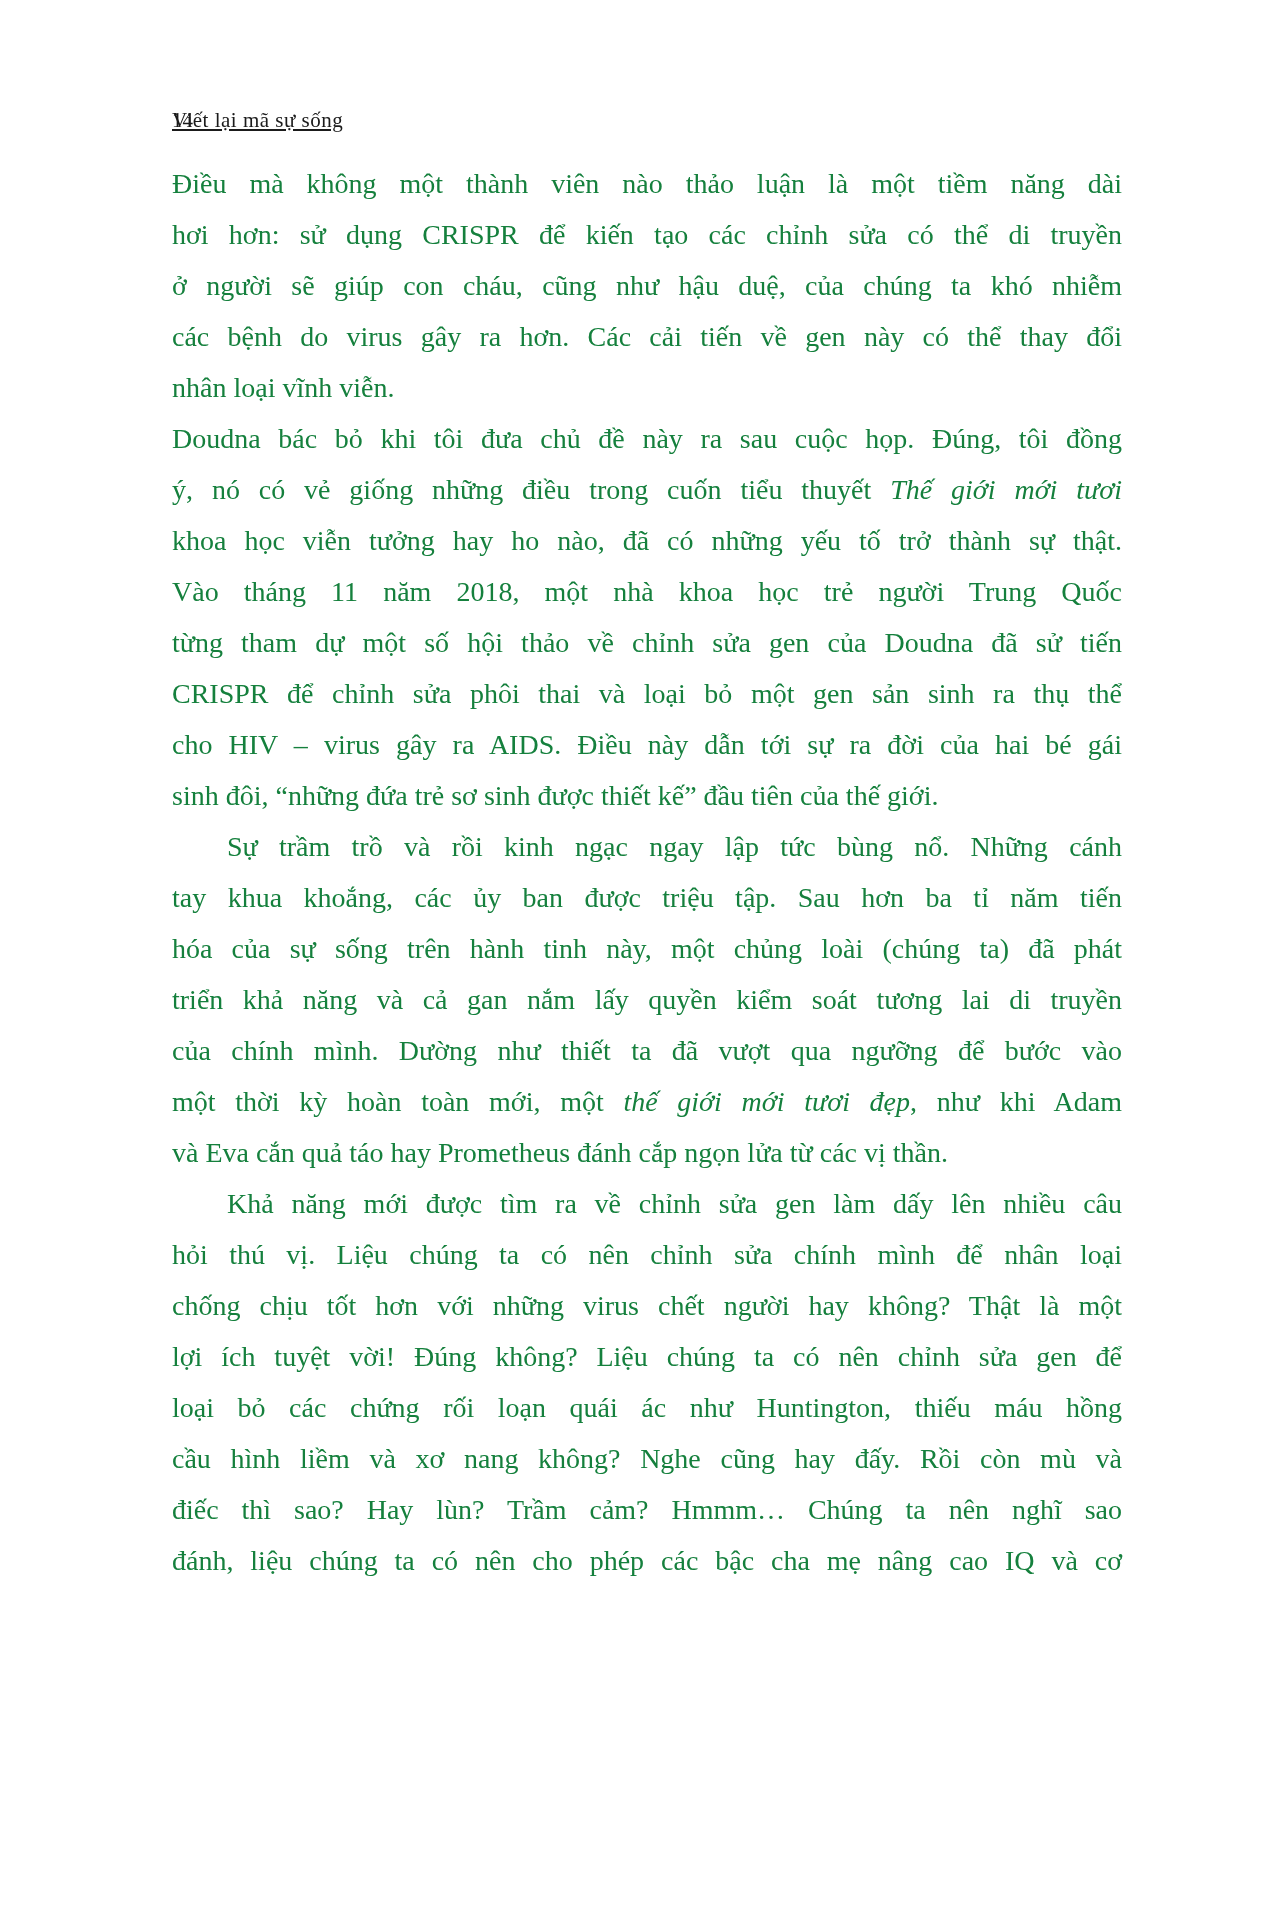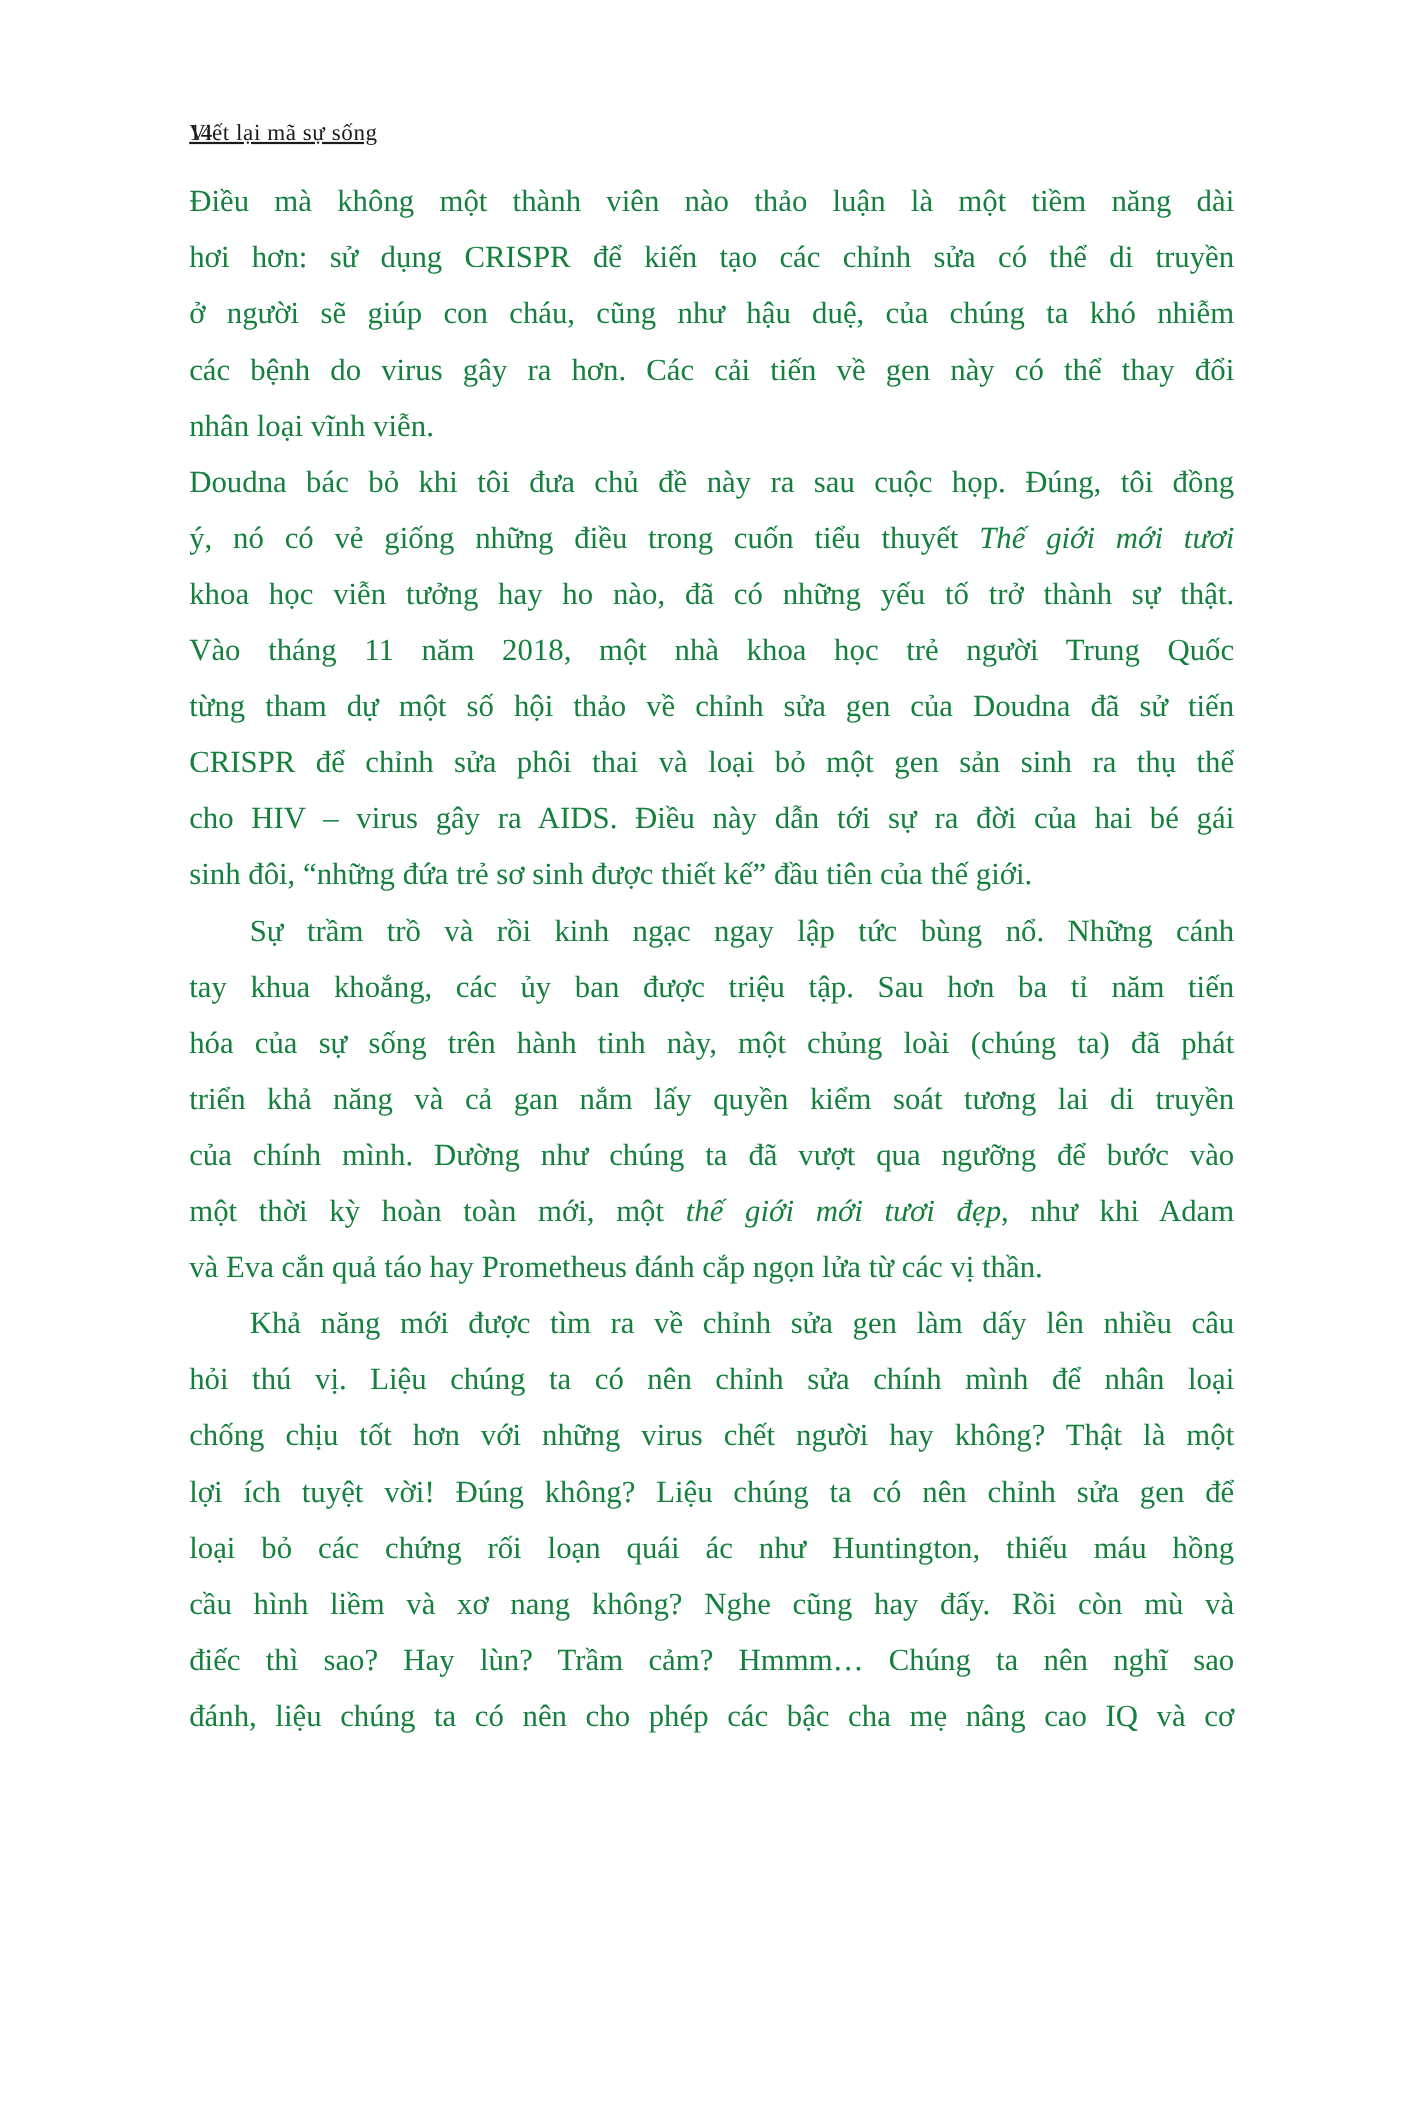--- a/index.html
+++ b/index.html
@@ -84,21 +84,21 @@
         <div class="line"><span class="seg">từng tham dự một số hội thảo về chỉnh sửa gen của Doudna đã sử tiến</span></div>
         <div class="line"><span class="seg">CRISPR để chỉnh sửa phôi thai và loại bỏ một gen sản sinh ra thụ thể</span></div>
         <div class="line"><span class="seg">cho HIV – virus gây ra AIDS. Điều này dẫn tới sự ra đời của hai bé gái</span></div>
         <div class="line last"><span class="seg">sinh đôi, “những đứa trẻ sơ sinh được thiết kế” đầu tiên của thế giới.</span></div>
       </div>
       <div class="para">
         <div class="line indent"><span class="seg">Sự trầm trồ và rồi kinh ngạc ngay lập tức bùng nổ. Những cánh</span></div>
         <div class="line"><span class="seg">tay khua khoắng, các ủy ban được triệu tập. Sau hơn ba tỉ năm tiến</span></div>
         <div class="line"><span class="seg">hóa của sự sống trên hành tinh này, một chủng loài (chúng ta) đã phát</span></div>
         <div class="line"><span class="seg">triển khả năng và cả gan nắm lấy quyền kiểm soát tương lai di truyền</span></div>
-        <div class="line"><span class="seg">của chính mình. Dường như chúng ta đã vượt qua ngưỡng để bước vào</span></div>
+        <div class="line"><span class="seg">của chính mình. Dường như thiết ta đã vượt qua ngưỡng để bước vào</span></div>
         <div class="line"><span class="seg">một thời kỳ hoàn toàn mới, một </span><span class="seg it">thế giới mới tươi đẹp</span><span class="seg">, như khi Adam</span></div>
         <div class="line last"><span class="seg">và Eva cắn quả táo hay Prometheus đánh cắp ngọn lửa từ các vị thần.</span></div>
       </div>
       <div class="para">
         <div class="line indent"><span class="seg">Khả năng mới được tìm ra về chỉnh sửa gen làm dấy lên nhiều câu</span></div>
         <div class="line"><span class="seg">hỏi thú vị. Liệu chúng ta có nên chỉnh sửa chính mình để nhân loại</span></div>
         <div class="line"><span class="seg">chống chịu tốt hơn với những virus chết người hay không? Thật là một</span></div>
         <div class="line"><span class="seg">lợi ích tuyệt vời! Đúng không? Liệu chúng ta có nên chỉnh sửa gen để</span></div>
         <div class="line"><span class="seg">loại bỏ các chứng rối loạn quái ác như Huntington, thiếu máu hồng</span></div>
         <div class="line"><span class="seg">cầu hình liềm và xơ nang không? Nghe cũng hay đấy. Rồi còn mù và</span></div>

